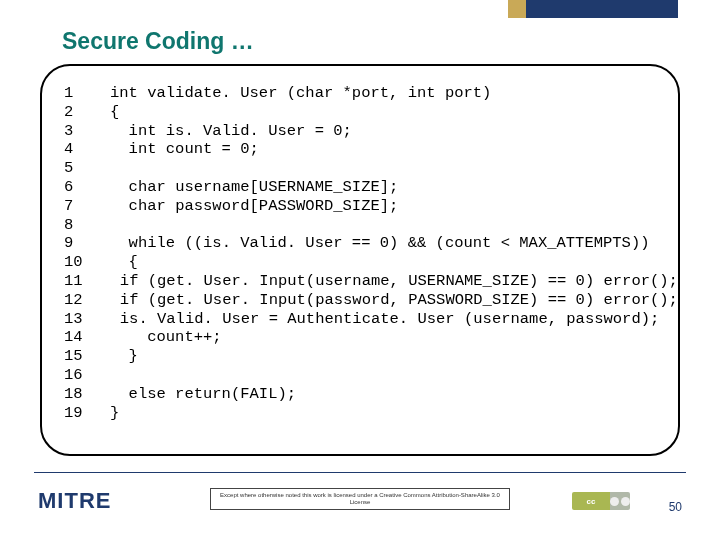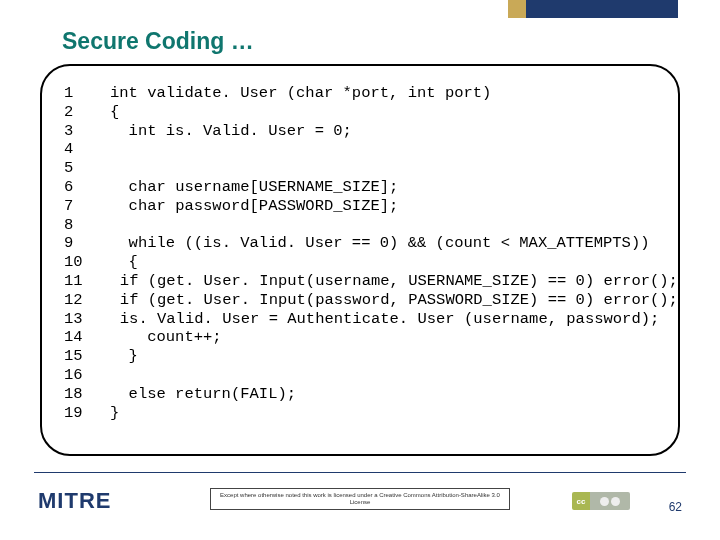--- a/index.html
+++ b/index.html
@@ -87,21 +87,21 @@
     position: absolute;
     right: 90px;
     bottom: 30px;
     width: 58px;
     height: 18px;
     display: flex;
     font-size: 8px;
     color: #fff;
     align-items: center;
   }
-  .cc-badge .cc { background:#a9b752; width:18px; height:100%; display:flex; align-items:center; justify-content:center; font-weight:bold; border-radius:2px 0 0 2px; }
+  .cc-badge .cc { background:#a9b752; width:38px; height:100%; display:flex; align-items:center; justify-content:center; font-weight:bold; border-radius:2px 0 0 2px; }
   .cc-badge .rest { background:#b0b8a8; flex:1; height:100%; display:flex; align-items:center; justify-content:center; gap:2px; border-radius:0 2px 2px 0; }
   .cc-badge .circ { width:9px; height:9px; border-radius:50%; background:#eee; }
   .pagenum {
     position: absolute;
     right: 38px;
     bottom: 26px;
     font-size: 12px;
     color: #1f3a6d;
   }
 </style>
@@ -112,21 +112,21 @@
   <div class="gold"></div>
   <div class="navy"></div>
 </div>
 
 <div class="title">Secure Coding …</div>
 
 <div class="code-frame" id="code-frame">
     <div class="code-row"><span class="lineno">1</span><span class="codecell"><span class="kw">int</span><span> validate. User (</span><span class="kw">char</span><span> *port, </span><span class="kw">int</span><span> port)</span></span></div>
     <div class="code-row"><span class="lineno">2</span><span class="codecell"><span>{</span></span></div>
     <div class="code-row"><span class="lineno">3</span><span class="codecell"><span>  </span><span class="kw">int</span><span> is. Valid. User = 0;</span></span></div>
-    <div class="code-row"><span class="lineno">4</span><span class="codecell"><span>  </span></span></div>
+    <div class="code-row"><span class="lineno">4</span><span class="codecell"><span>  </span><span class="kw">int count = 0;</span></span></div>
     <div class="code-row"><span class="lineno">5</span><span class="codecell"><span></span></span></div>
     <div class="code-row"><span class="lineno">6</span><span class="codecell"><span>  </span><span class="kw">char</span><span> username[USERNAME_SIZE];</span></span></div>
     <div class="code-row"><span class="lineno">7</span><span class="codecell"><span>  </span><span class="kw">char</span><span> password[PASSWORD_SIZE];</span></span></div>
     <div class="code-row"><span class="lineno">8</span><span class="codecell"><span></span></span></div>
     <div class="code-row"><span class="lineno">9</span><span class="codecell"><span>  </span><span class="kw">while</span><span> ((is. Valid. User == 0) </span><span class="kw">&amp;&amp; (count &lt; MAX_ATTEMPTS)</span><span>)</span></span></div>
     <div class="code-row"><span class="lineno">10</span><span class="codecell"><span>  {</span></span></div>
     <div class="code-row"><span class="lineno">11</span><span class="codecell"><span>    </span><span class="kw">if</span><span> (get. User. Input(username, USERNAME_SIZE) == 0) error();</span></span></div>
     <div class="code-row"><span class="lineno">12</span><span class="codecell"><span>    </span><span class="kw">if</span><span> (get. User. Input(password, PASSWORD_SIZE) == 0) error();</span></span></div>
     <div class="code-row"><span class="lineno">13</span><span class="codecell"><span>    is. Valid. User = Authenticate. User (username, password);</span></span></div>
     <div class="code-row"><span class="lineno">14</span><span class="codecell"><span>    </span><span class="kw">count++;</span></span></div>
@@ -143,13 +143,13 @@
 <div class="license-box">Except where otherwise noted this work is licensed under a Creative Commons Attribution-ShareAlike 3.0 License</div>
 
 <div class="cc-badge">
   <div class="cc">cc</div>
   <div class="rest">
     <div class="circ"></div>
       <div class="circ"></div>
   </div>
 </div>
 
-<div class="pagenum">62</div>
+<div class="pagenum">50</div>
 
 </body></html>

